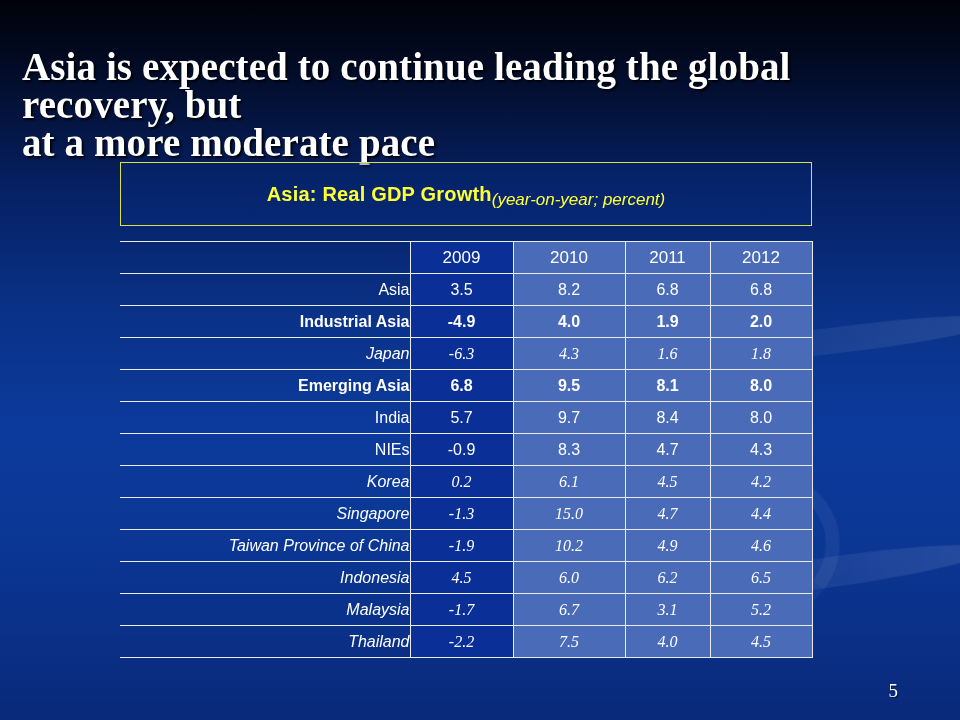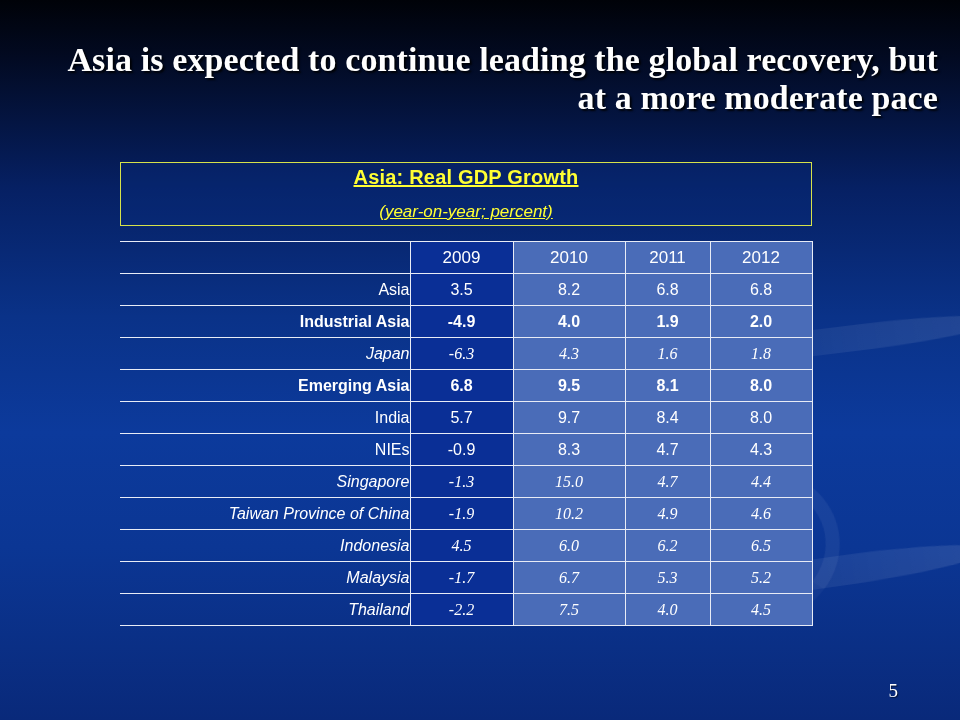--- a/index.html
+++ b/index.html
@@ -55,49 +55,48 @@
     border-top-color: rgba(255,255,255,0.02);
     border-bottom-color: rgba(255,255,255,0.03);
     background: transparent;
     transform: rotate(-10deg);
   }
 
   
   #title {
     position: absolute;
     left: 22px;
-    top: 41px;
+    top: 48px;
     width: 916px;
-    text-align: right;
+    text-align: left;
     color: #ffffff;
     font-family: "Liberation Serif", serif;
     font-weight: bold;
-    font-size: 34px;
+    font-size: 39px;
     line-height: 38px;
     letter-spacing: 0.1px;
     text-shadow: 2px 2px 2px rgba(0,0,0,0.85);
   }
   #title .line2 { display: block; }
 
   
   #caption-box {
     position: absolute;
     left: 120px;
     top: 162px;
     width: 692px;
     height: 64px;
     box-sizing: border-box;
     border: 1.5px solid #d6e24a;
     background: rgba(10, 45, 130, 0.35);
     display: flex;
-    flex-direction: column;
+    flex-direction: row;
     align-items: center;
     justify-content: center;
     color: #ffff33;
-    text-decoration: underline;
   }
   #caption-title {
     font-size: 20px;
     font-weight: bold;
     line-height: 24px;
     letter-spacing: 0.2px;
   }
   #caption-sub {
     font-size: 17px;
     font-style: italic;
@@ -258,20 +257,27 @@
           <td class="col-2012">8.0</td>
         </tr>
         <tr class="r-main">
           <td class="cell-label">NIEs</td>
           <td class="col-2009">-0.9</td>
           <td class="col-2010">8.3</td>
           <td class="col-2011">4.7</td>
           <td class="col-2012">4.3</td>
         </tr>
         <tr class="r-sub">
+          <td class="cell-label">Korea</td>
+          <td class="col-2009">0.2</td>
+          <td class="col-2010">6.1</td>
+          <td class="col-2011">4.5</td>
+          <td class="col-2012">4.2</td>
+        </tr>
+        <tr class="r-sub">
           <td class="cell-label">Singapore</td>
           <td class="col-2009">-1.3</td>
           <td class="col-2010">15.0</td>
           <td class="col-2011">4.7</td>
           <td class="col-2012">4.4</td>
         </tr>
         <tr class="r-sub r-two-line">
           <td class="cell-label">Taiwan Province of China</td>
           <td class="col-2009">-1.9</td>
           <td class="col-2010">10.2</td>
@@ -282,21 +288,21 @@
           <td class="cell-label">Indonesia</td>
           <td class="col-2009">4.5</td>
           <td class="col-2010">6.0</td>
           <td class="col-2011">6.2</td>
           <td class="col-2012">6.5</td>
         </tr>
         <tr class="r-sub">
           <td class="cell-label">Malaysia</td>
           <td class="col-2009">-1.7</td>
           <td class="col-2010">6.7</td>
-          <td class="col-2011">5.3</td>
+          <td class="col-2011">3.1</td>
           <td class="col-2012">5.2</td>
         </tr>
         <tr class="r-sub">
           <td class="cell-label">Thailand</td>
           <td class="col-2009">-2.2</td>
           <td class="col-2010">7.5</td>
           <td class="col-2011">4.0</td>
           <td class="col-2012">4.5</td>
         </tr>
       </tbody>

